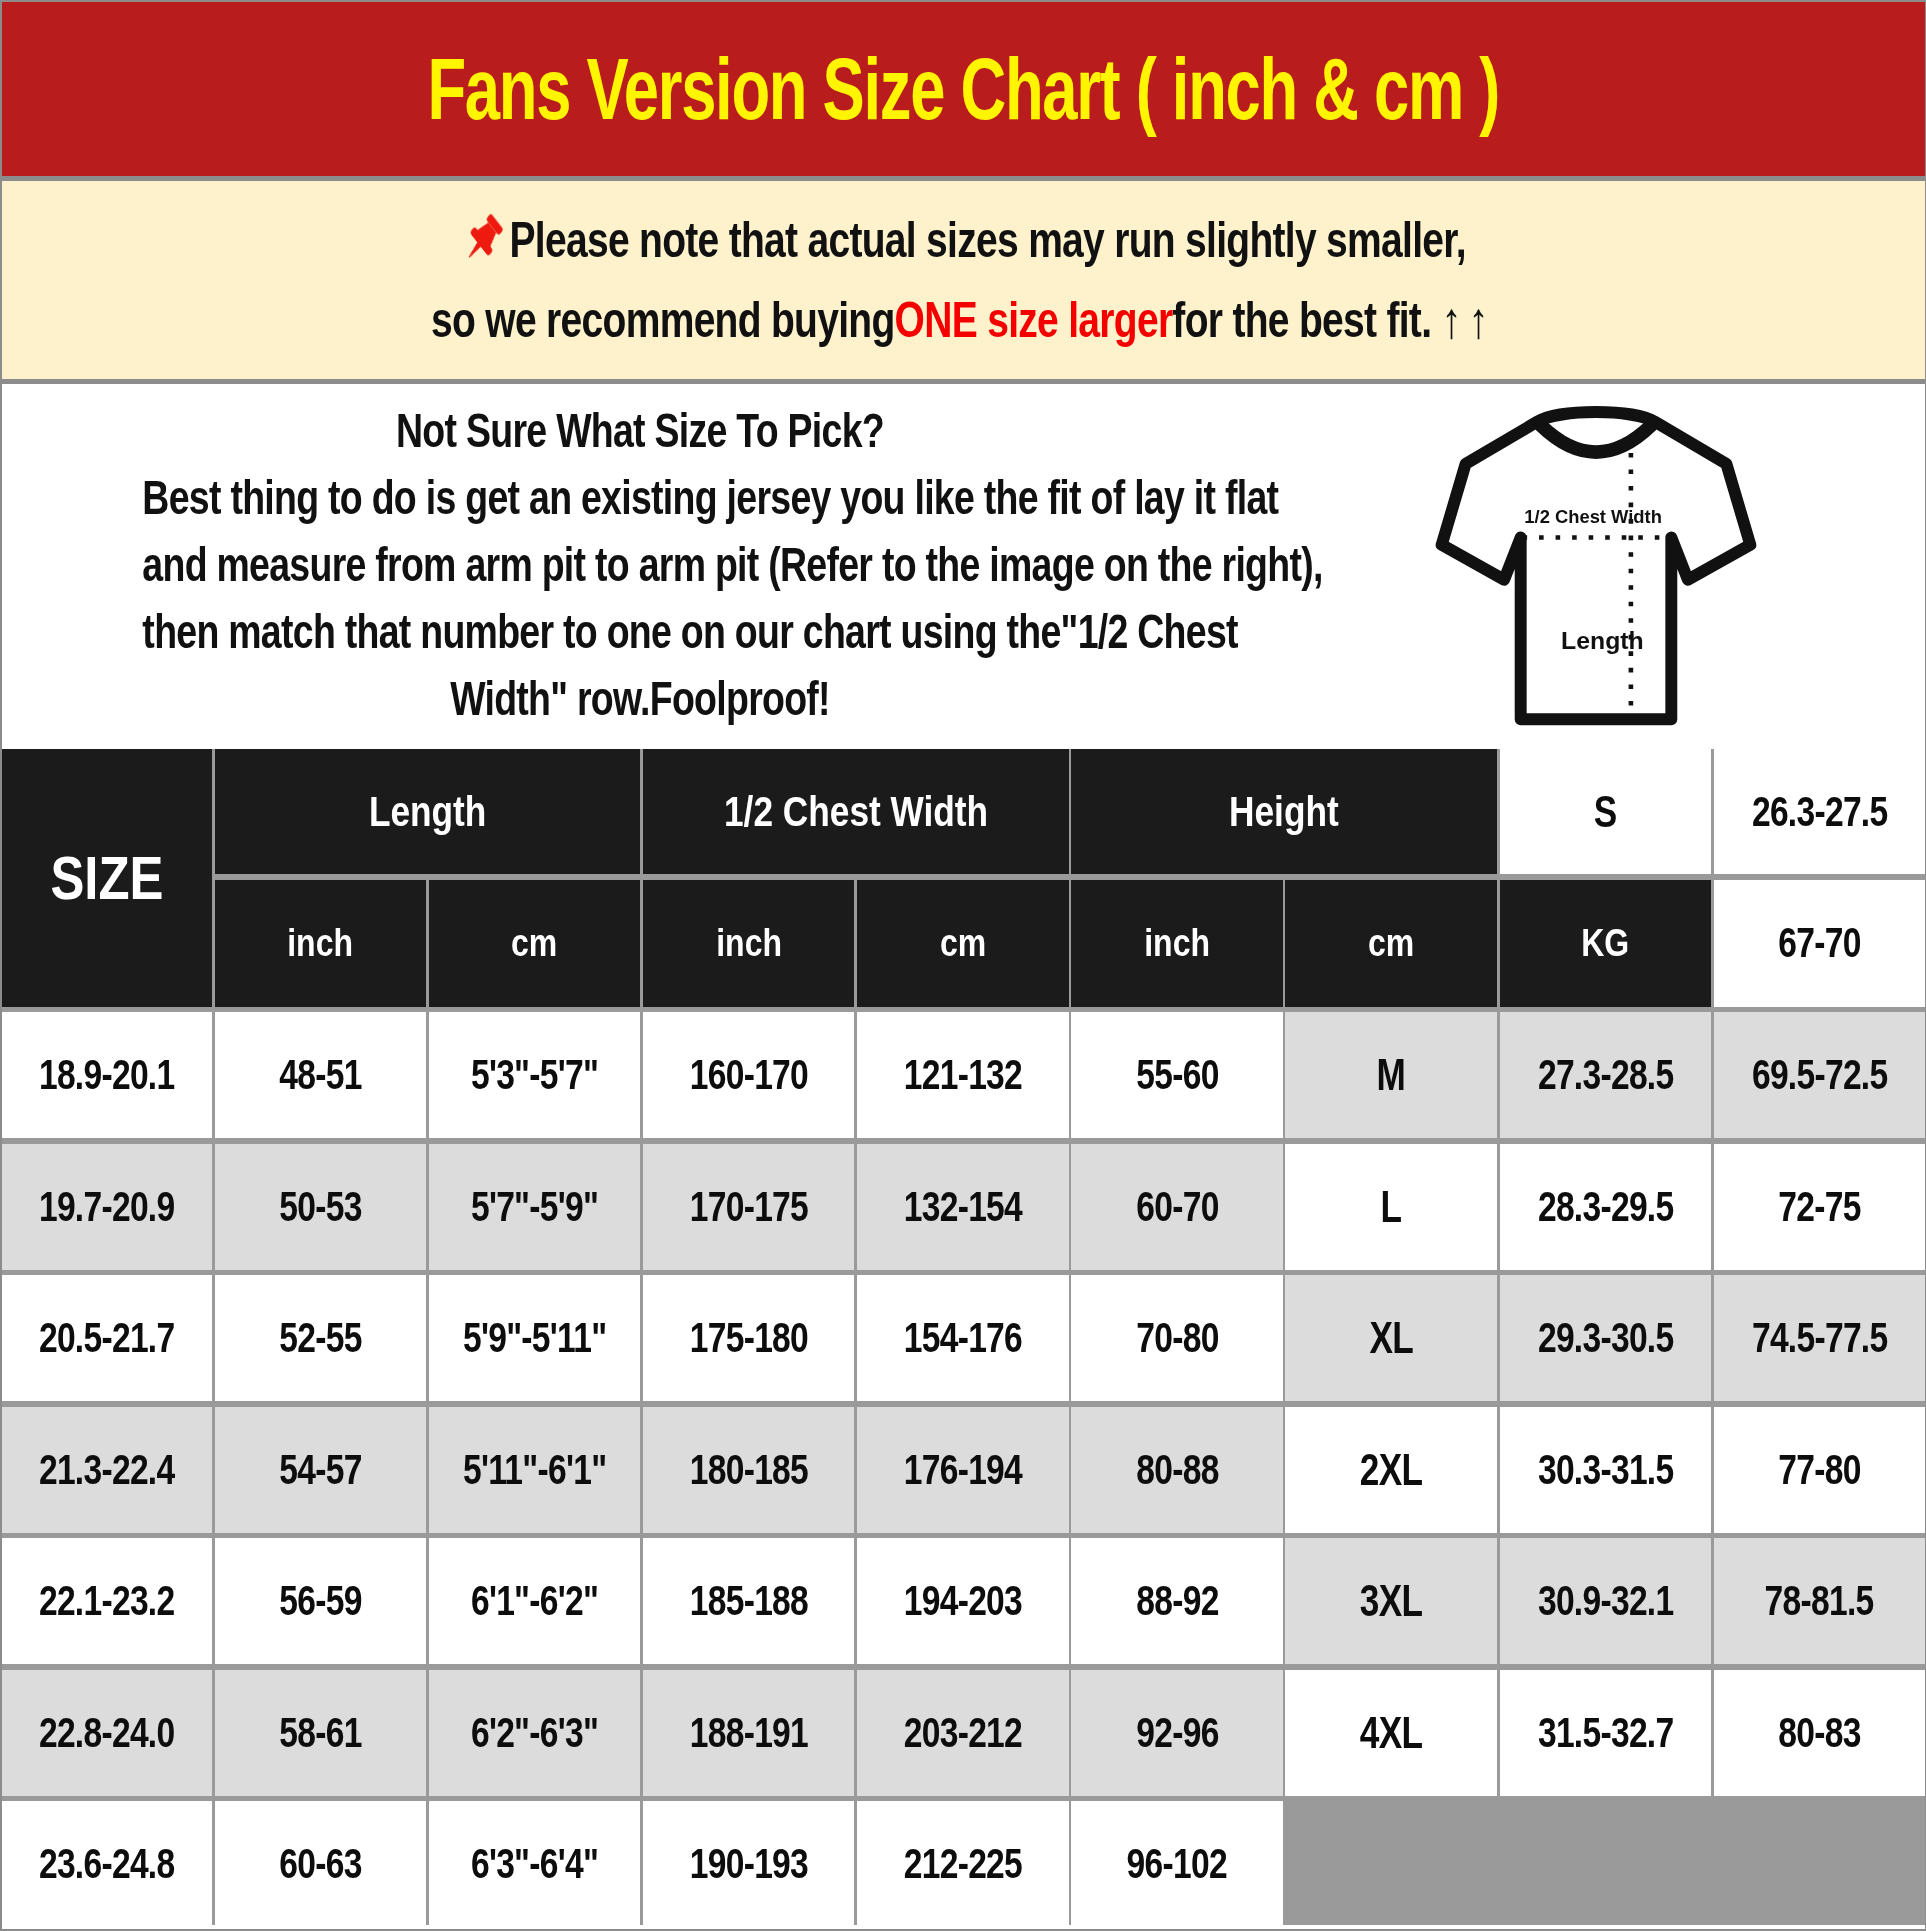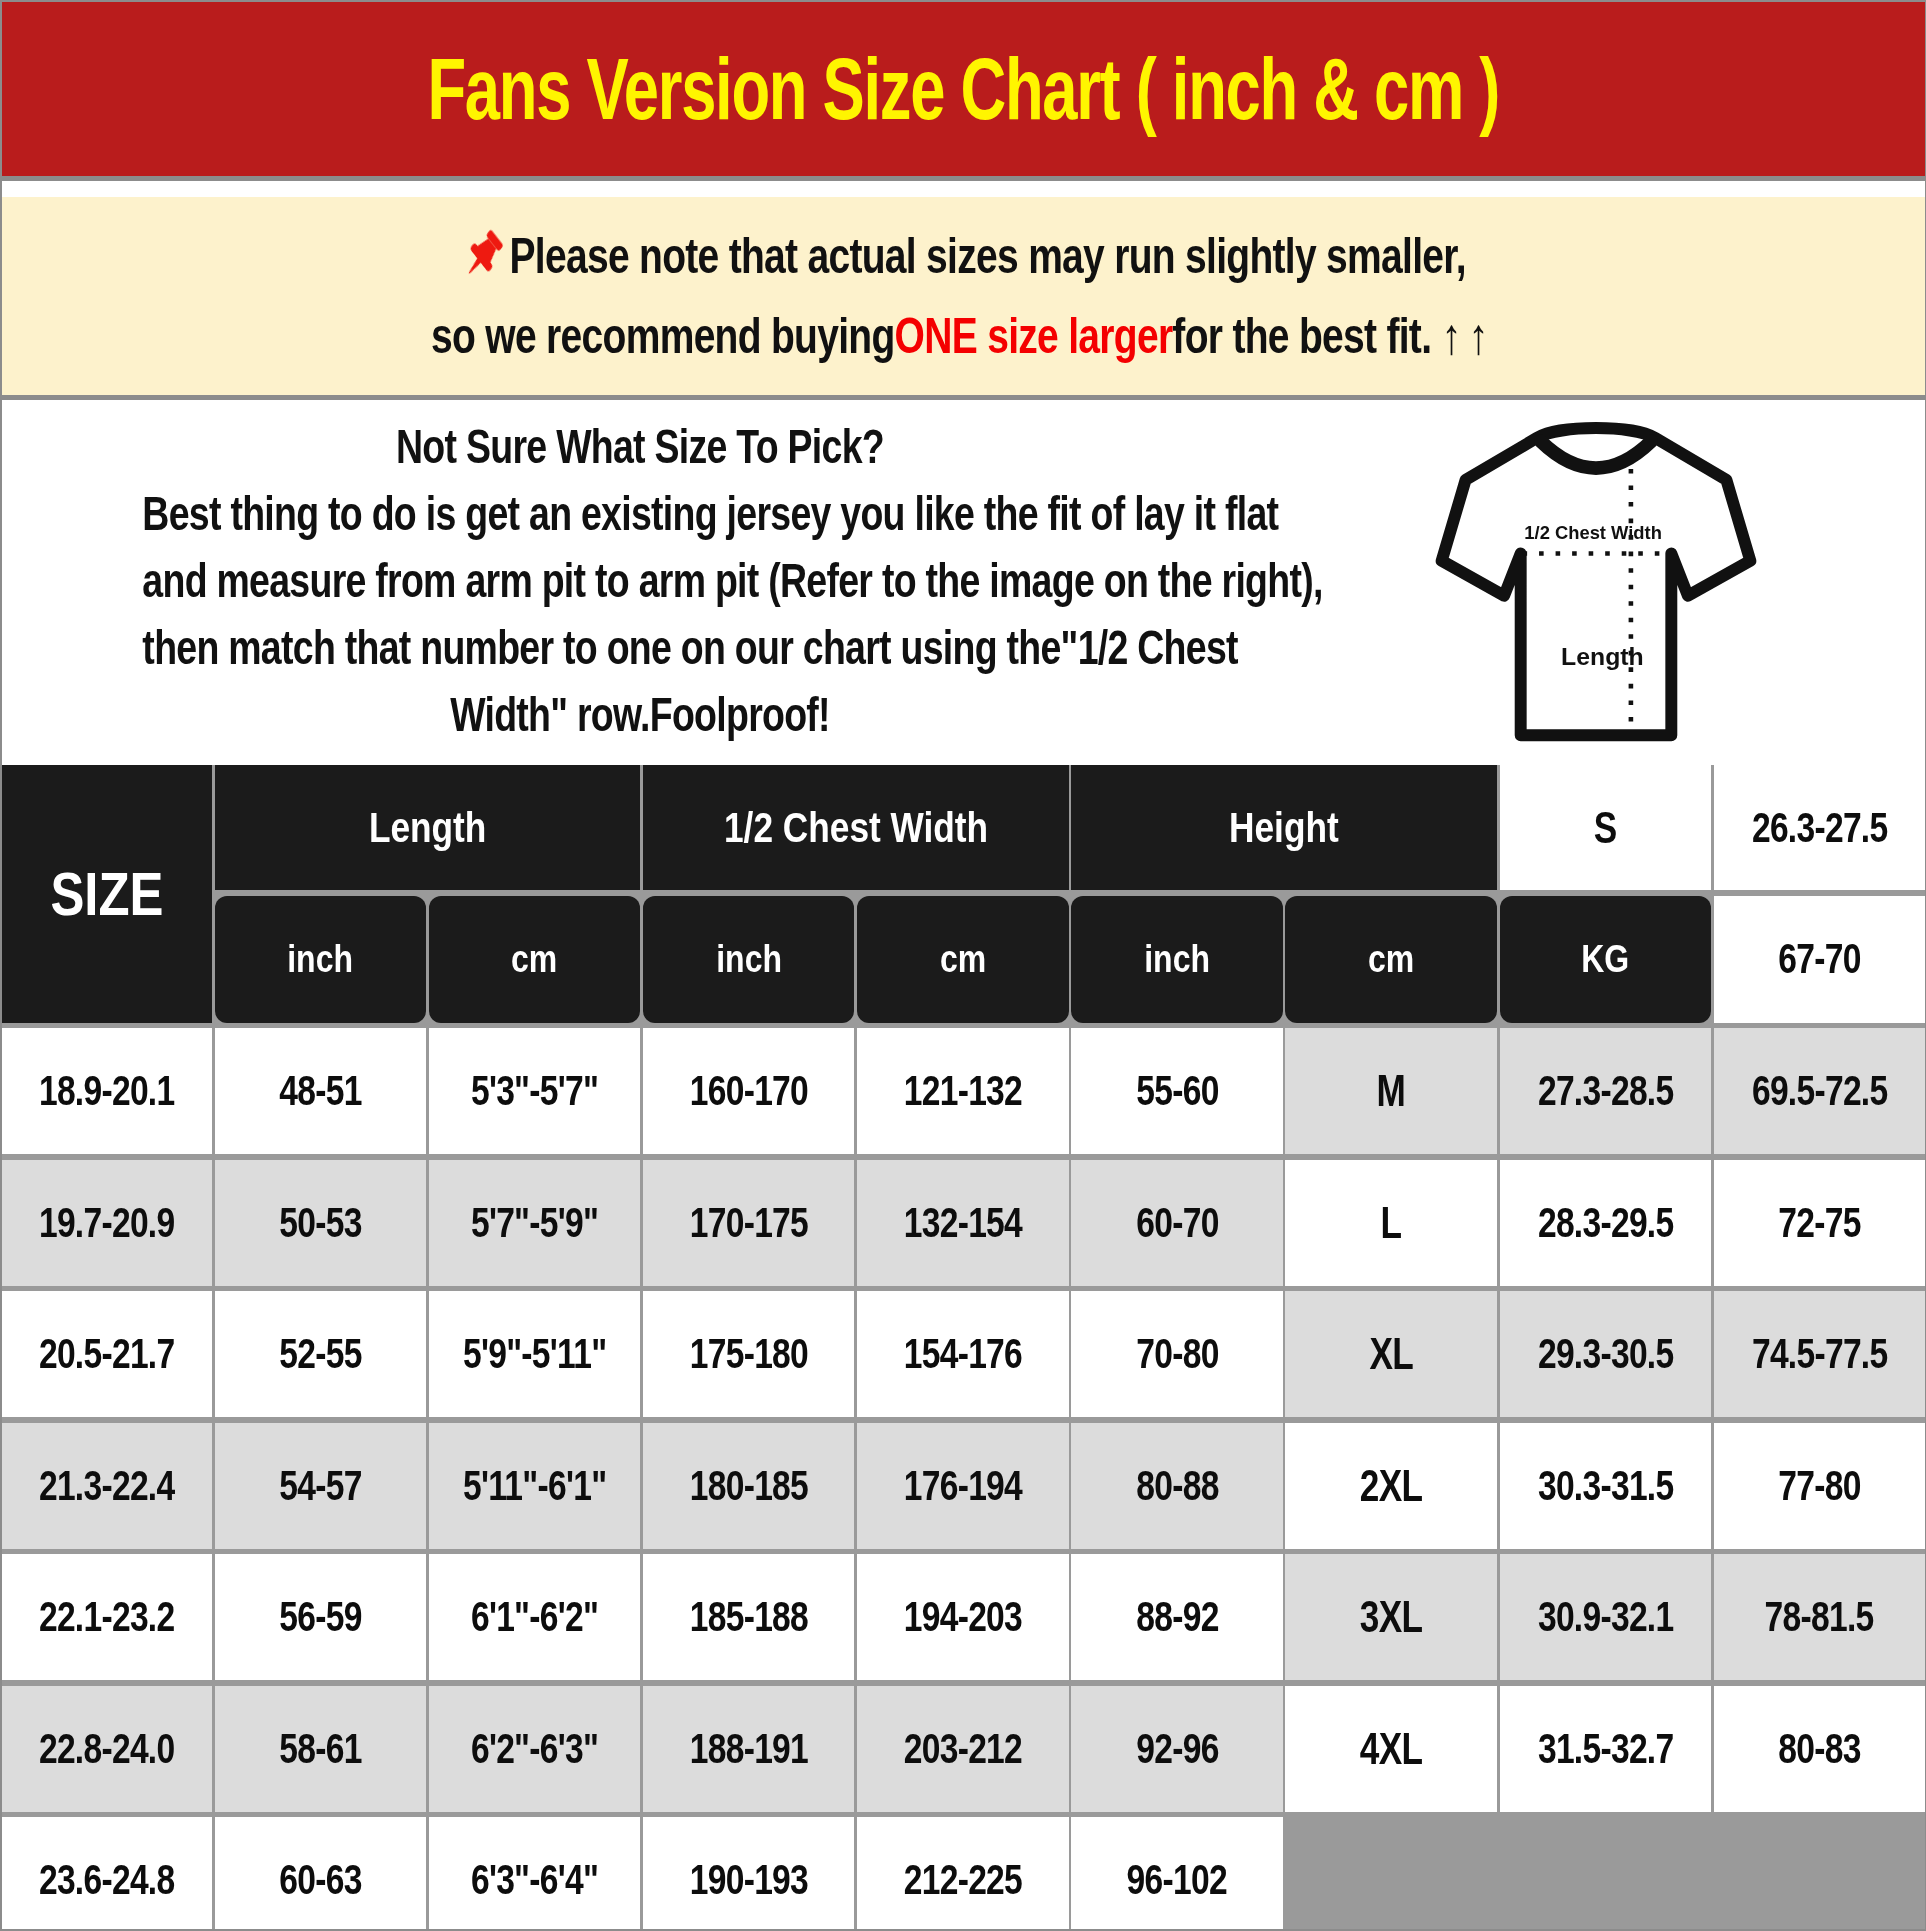--- a/index.html
+++ b/index.html
@@ -8,21 +8,21 @@
     border:2.8px solid #8c8c8c;box-sizing:border-box;overflow:hidden;
     font-family:"Liberation Sans",sans-serif;font-weight:bold;color:#111;
   }
   
   .banner{height:174px;background:#b91c1c;border-bottom:5.5px solid #8c8c8c;
     display:flex;align-items:center;justify-content:center;}
   .banner-title{color:#fff500;font-size:88px;letter-spacing:-1.8px;white-space:nowrap;
     transform:scaleX(.72);}
   
   .notice{height:198px;background:#fdf2cc;border-bottom:5.5px solid #8c8c8c;
-    display:flex;flex-direction:column;align-items:center;justify-content:center;gap:22px;margin-top:16px;}
+    display:flex;flex-direction:column;align-items:center;justify-content:center;gap:22px;}
   .nline{font-size:50px;letter-spacing:-0.9px;white-space:nowrap;transform:scaleX(.78);
     display:flex;align-items:center;}
   .pin{width:57px;height:57px;transform:rotate(45deg);margin-right:5.5px;flex:0 0 auto;}
   .red{color:#f40000;}
   .arrows{font-size:51px;letter-spacing:9.2px;margin-left:13px;font-weight:bold;}
   
   .guide{height:365px;background:#ffffff;position:relative;}
   .gtext{position:absolute;left:0;top:13px;width:1276px;text-align:center;
     font-size:48px;line-height:67px;letter-spacing:-0.9px;}
   .gline{white-space:nowrap;transform:scaleX(.78);}
@@ -30,21 +30,21 @@
   
   .size-table{
     display:grid;height:1176px;
     grid-template-columns:210px repeat(8,1fr);
     grid-template-rows:125px 127px repeat(7,126px);
     column-gap:2.8px;row-gap:5.5px;background:#9a9a9a;
   }
   .hcell{background:#1b1b1b;color:#ffffff;display:flex;align-items:center;justify-content:center;}
   .c-size{grid-row:1/3;grid-column:1;font-size:62px;}
   .c-group{grid-row:1;grid-column:span 2;font-size:43px;}
-  .c-sub{grid-row:2;font-size:39px;border-radius:12px;}
+  .c-sub{grid-row:2;font-size:39px;}
   .hcell>span{display:inline-block;transform:scaleX(.82);white-space:nowrap;}
   .cell{background:#ffffff;display:flex;align-items:center;justify-content:center;
     font-size:42px;color:#0d0d0d;}
   .cell>span{display:inline-block;transform:scaleX(.8);white-space:nowrap;letter-spacing:-0.9px;}
   .trow{display:contents;}
   .trow.alt .cell{background:#dcdcdc;}
   .rowhead{font-size:44px;}
 </style>
 </head>
 <body>

